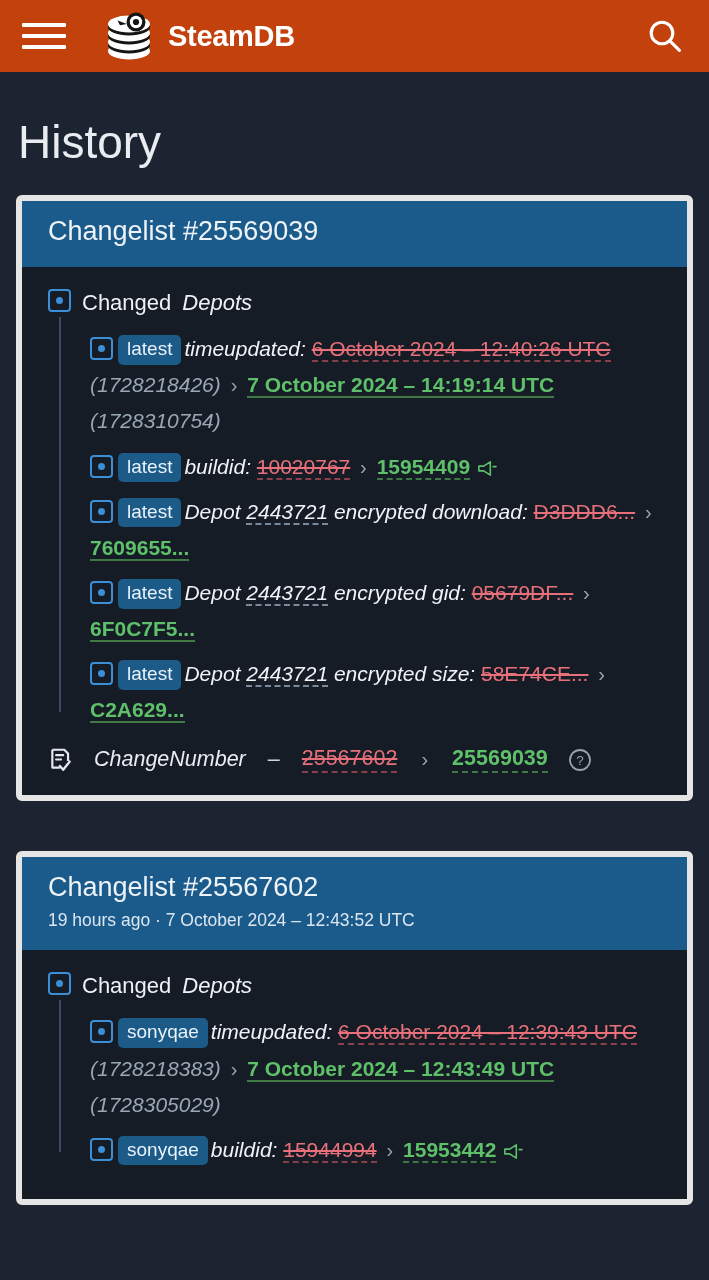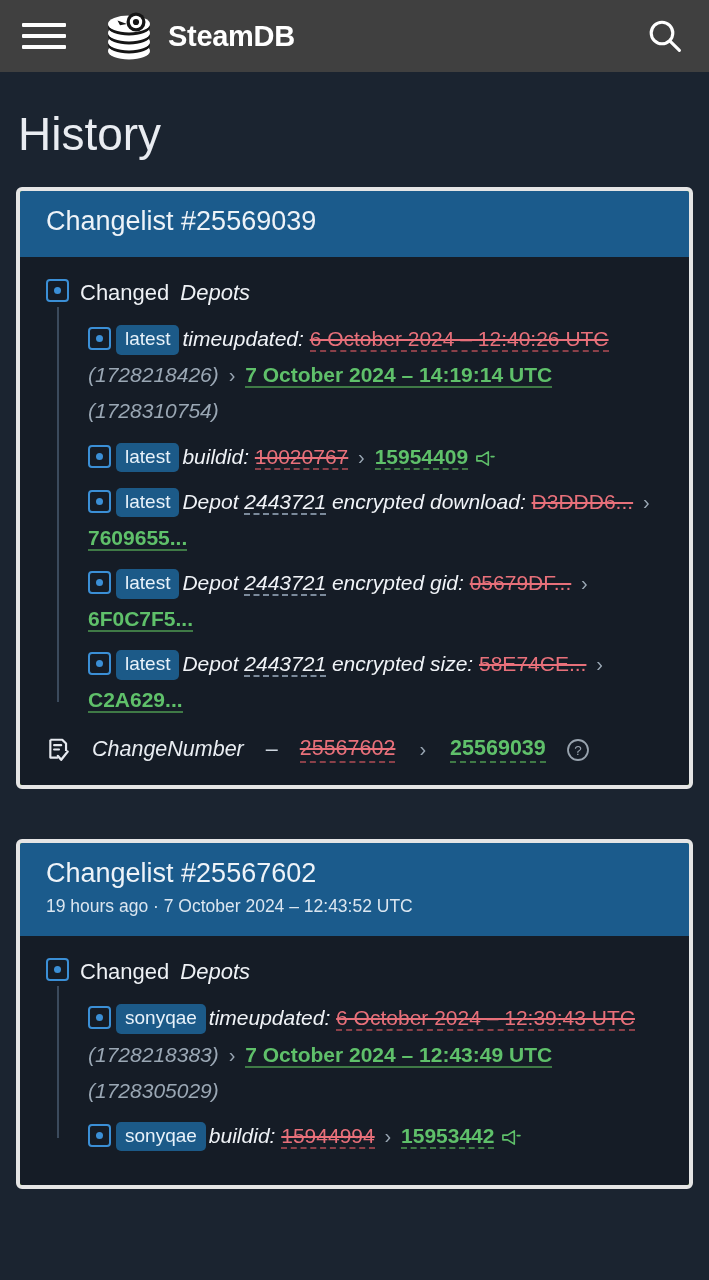--- a/index.html
+++ b/index.html
@@ -13,21 +13,21 @@
     background: #171a21;
     color: #e6e9ef;
     width: 709px;
     min-height: 1280px;
     overflow: hidden;
   }
 
   
   .topbar {
     height: 72px;
-    background: #404040;
+    background: #c2410c;
     display: flex;
     align-items: center;
     padding: 15px 22px;
     box-sizing: border-box;
   }
   .hamburger {
     width: 44px;
     height: 34px;
     display: flex;
     flex-direction: column;
@@ -67,37 +67,37 @@
     width: 44px;
     height: 44px;
     display: flex;
     align-items: center;
     justify-content: center;
     cursor: pointer;
   }
 
   
   .page {
-    padding: 8px 16px;
+    padding: 16px 16px;
     background: #1b2430;
     min-height: 1208px;
     box-sizing: border-box;
   }
   .page-title {
     font-size: 46px;
     font-weight: normal;
     color: #e9ecf1;
     margin: 0;
     padding: 28px 0 26px 2px;
     line-height: 1.15;
   }
 
   
   .card {
-    border: 4px solid #e5e5e5;
+    border: 6px solid #e5e5e5;
     border-radius: 6px;
     background: #84cc16;
     overflow: hidden;
     margin-bottom: 50px;
   }
   .card-header {
     background: #1b5b8c;
     padding: 14px 26px 18px 26px;
   }
   .card-header-title {

